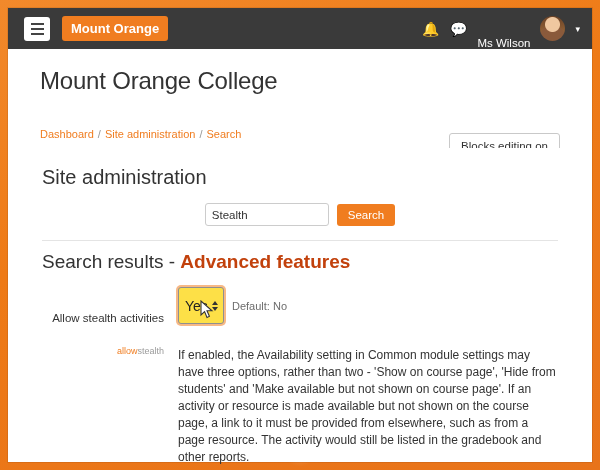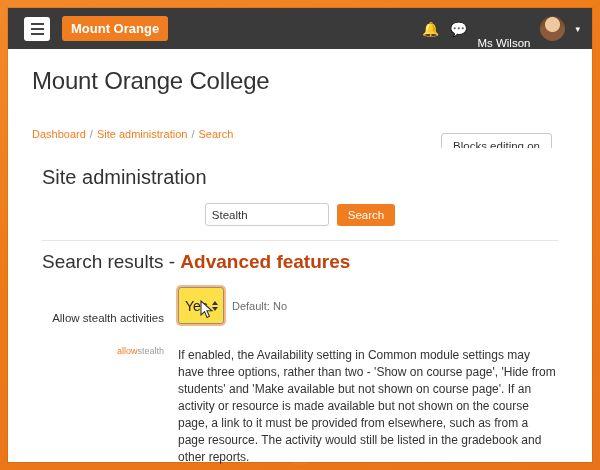--- a/index.html
+++ b/index.html
@@ -110,21 +110,21 @@
     flex: none;
   }
   .caret {
     color: #ffffff;
     font-size: 9px;
     cursor: pointer;
   }
   
   .header-card {
     position: absolute;
-    left: 8px;
+    left: 16px;
     top: 49px;
     width: 552px;
     height: 83px;
     background: #ffffff;
     box-sizing: border-box;
     padding: 10px 16px 0 16px;
   }
   .site-title {
     font-size: 24px;
     color: #333333;

